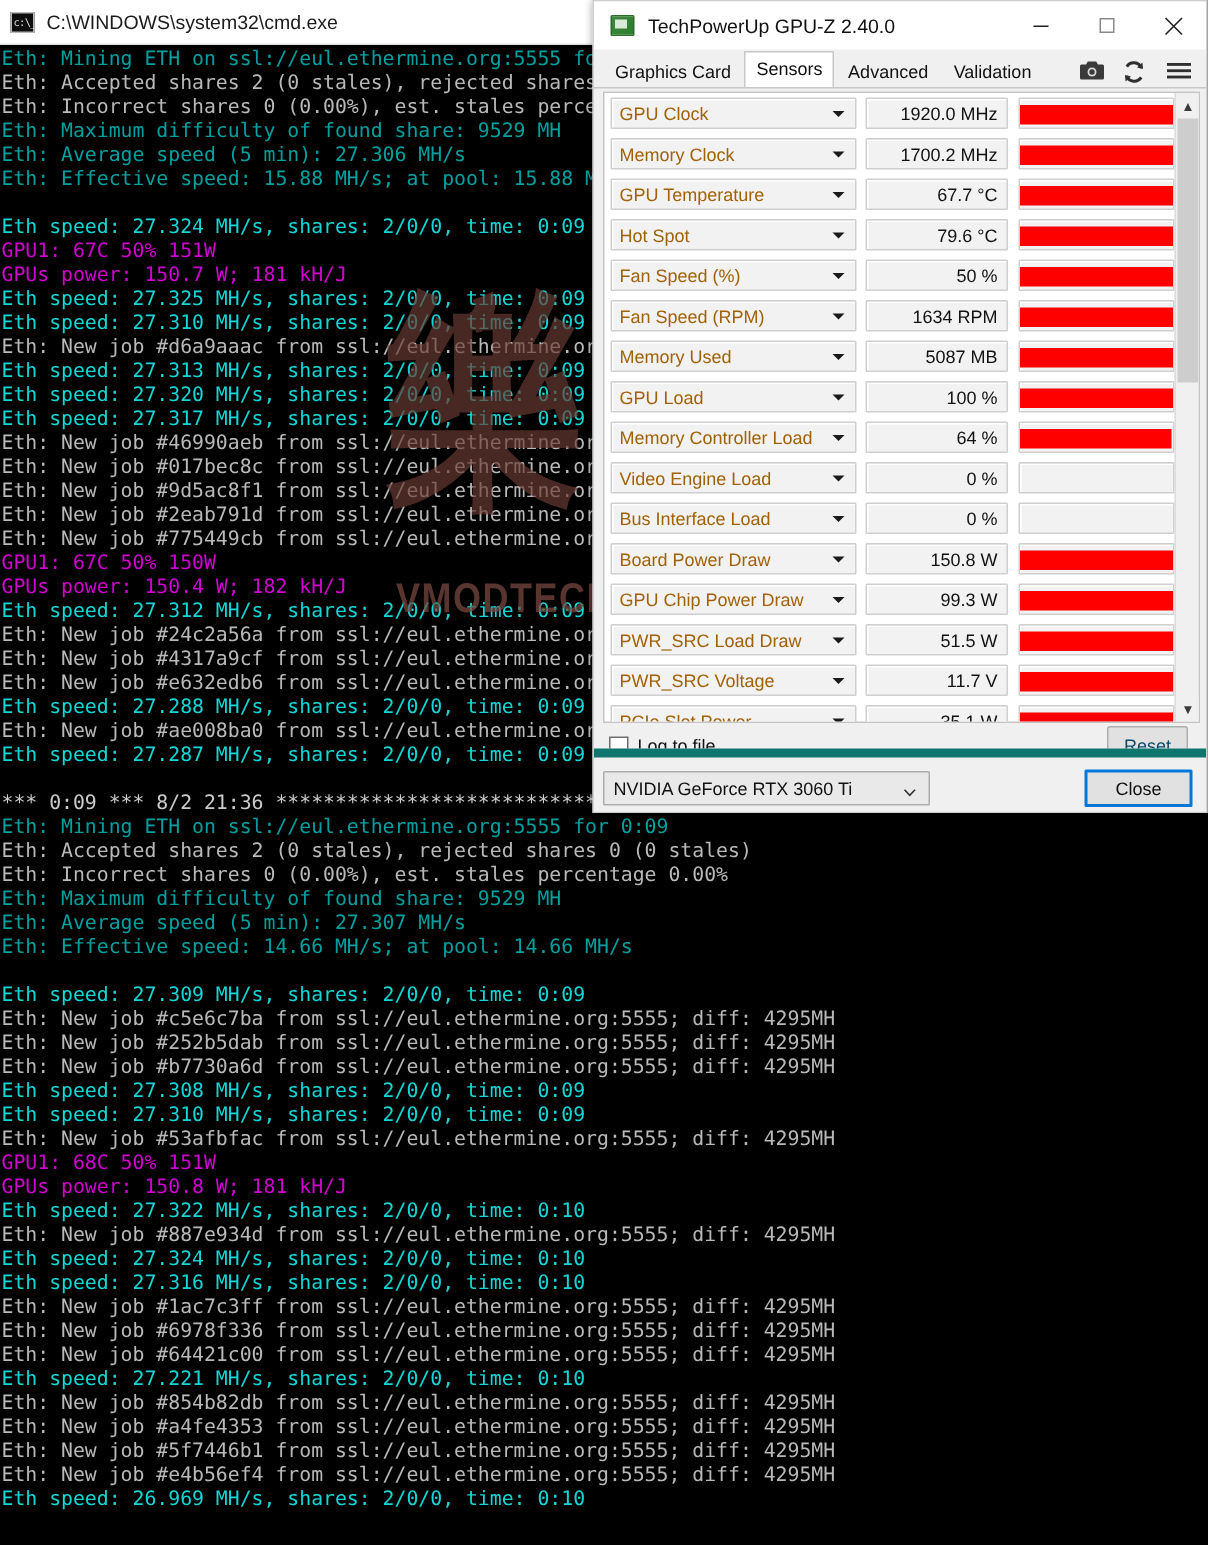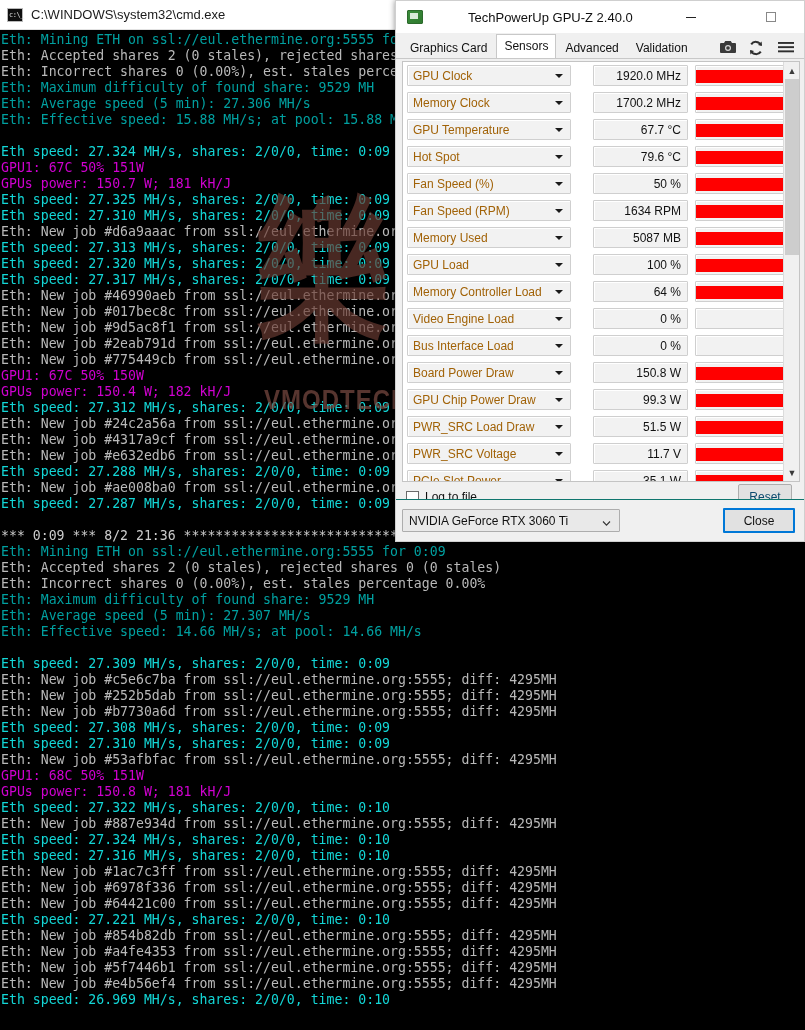--- a/index.html
+++ b/index.html
@@ -86,21 +86,20 @@
     position:absolute;left:395px;top:0;width:410px;height:542px;
     background:#f0f0f0;
     border:1px solid #cfcfcf;
     box-sizing:border-box;
     box-shadow:0 0 6px rgba(0,0,0,.45);
   }
   #gpuz-titlebar{
     height:32px;background:#ffffff;
     display:flex;align-items:center;
     border-bottom:1px solid #f0f0f0;
-    gap:36px;
   }
   #gpuz-icon{
     width:16px;height:14px;margin-left:11px;margin-right:9px;
     background:linear-gradient(135deg,#3b8c3b 0%,#2f7a2f 100%);
     border:1px solid #2c6a2c;border-radius:1px;position:relative;
     box-sizing:border-box;flex:0 0 auto;
   }
   #gpuz-icon:after{
     content:"";position:absolute;left:2px;top:2px;width:8px;height:6px;
     background:#d9ead9;
@@ -155,21 +154,21 @@
     display:flex;align-items:center;
     font-size:12px;color:#a16207;padding-left:5px;
     box-shadow:inset 1px 1px 0 #fff;
   }
   .sname .caret{
     position:absolute;right:7px;top:8px;
     width:0;height:0;border-left:4px solid transparent;border-right:4px solid transparent;
     border-top:4px solid #1a1a1a;
   }
   .sval{
-    width:95px;height:21px;flex:0 0 auto;margin-left:22px;
+    width:95px;height:21px;flex:0 0 auto;margin-left:6px;
     background:#f2f2f2;border:1px solid #cfcfcf;border-radius:1px;
     box-sizing:border-box;display:flex;align-items:center;justify-content:flex-end;
     font-size:12px;color:#111;padding-right:6px;
     box-shadow:inset 1px 1px 0 #fff;
   }
   .sgraph{
     width:104px;height:21px;flex:0 0 auto;margin-left:7px;
     background:#f2f2f2;border:1px solid #cfcfcf;border-radius:1px;
     box-sizing:border-box;position:relative;overflow:hidden;
     box-shadow:inset 1px 1px 0 #fff;
@@ -200,21 +199,21 @@
   }
   #log-label{font-size:12px;color:#111;}
   #reset-btn{
     position:absolute;right:4px;top:-2px;width:52px;height:23px;
     background:#e1e1e1;border:1px solid #adadad;border-radius:2px;
     font-size:12px;color:#0c4a6e;display:flex;align-items:center;justify-content:center;
   }
 
   #gpuz-footer{
     position:absolute;left:0;bottom:0;width:408px;height:42px;
-    border-top:1px solid #0f766e;background:#f0f0f0;
+    border-top:6px solid #0f766e;background:#f0f0f0;
     box-sizing:border-box;
   }
   #gpu-select{
     position:absolute;left:6px;top:9px;width:218px;height:23px;
     background:#e9e9e9;border:1px solid #adadad;border-radius:1px;
     box-sizing:border-box;display:flex;align-items:center;
     font-size:12px;color:#111;padding-left:6px;
   }
   #gpu-select .caret{
     position:absolute;right:8px;top:7px;width:9px;height:9px;

